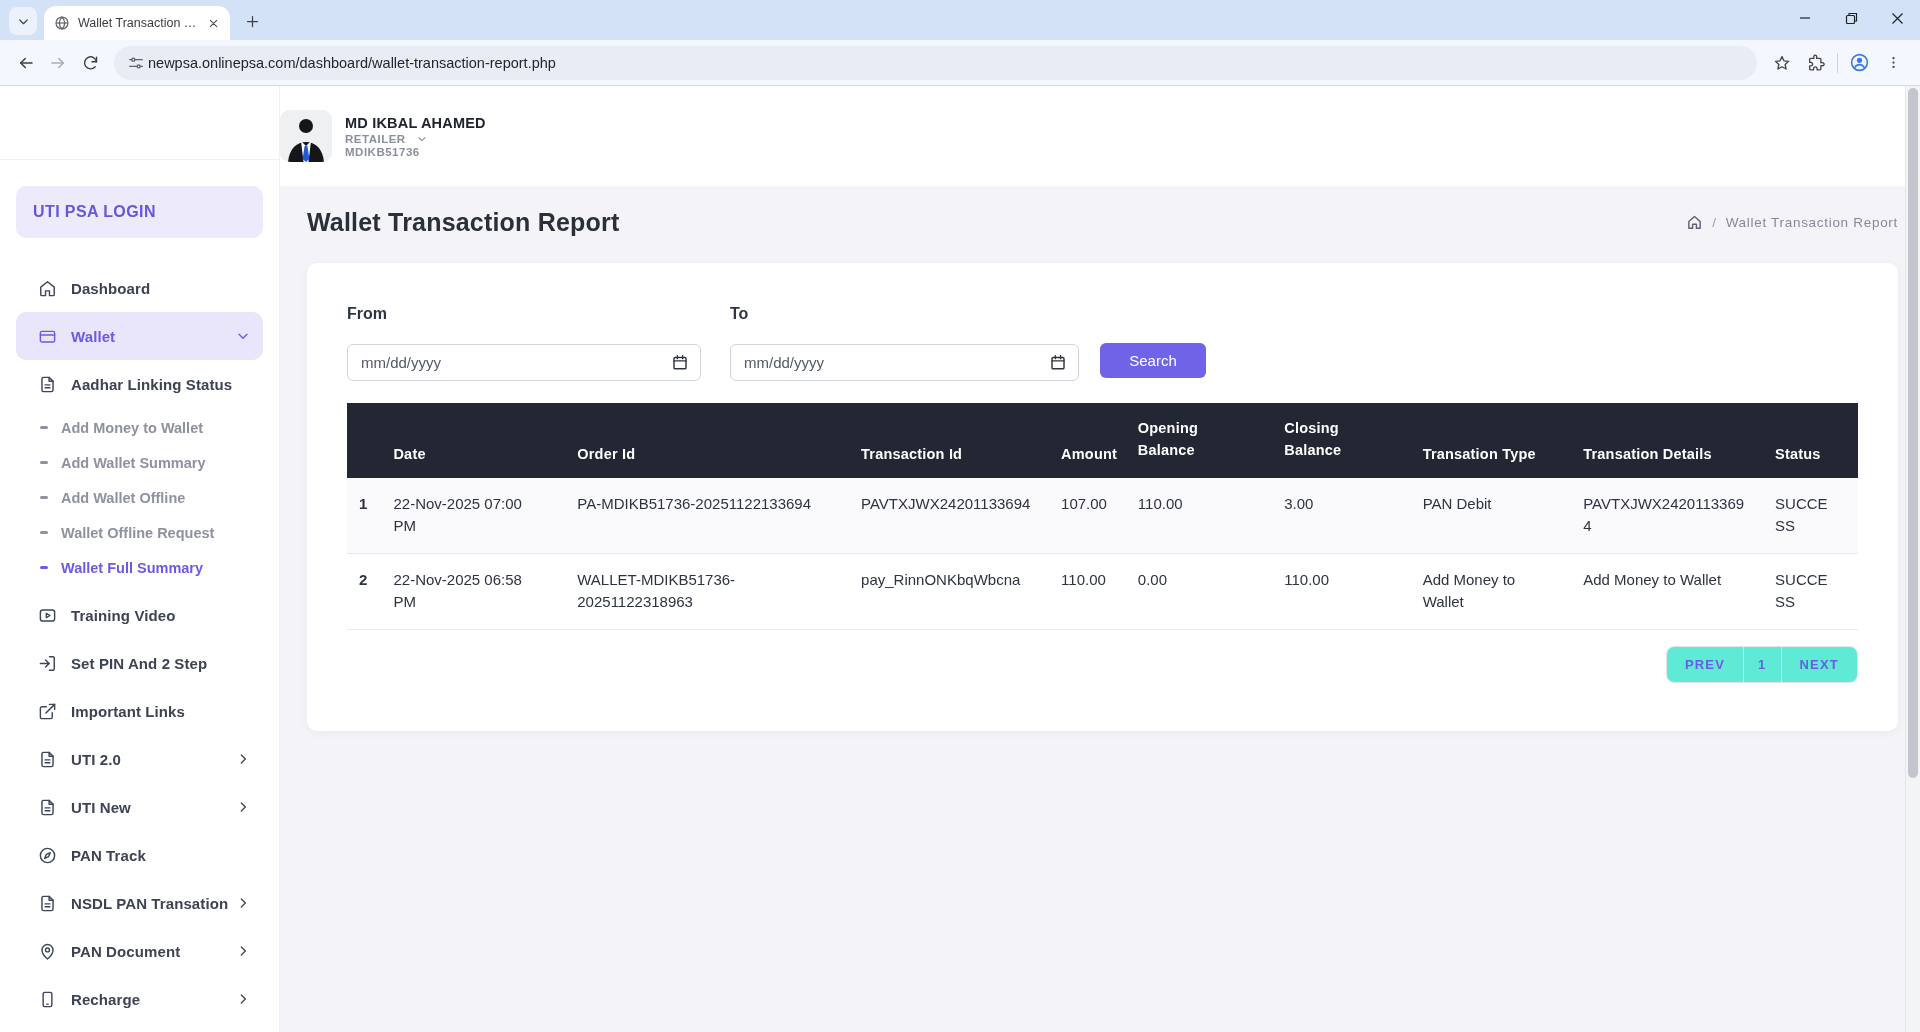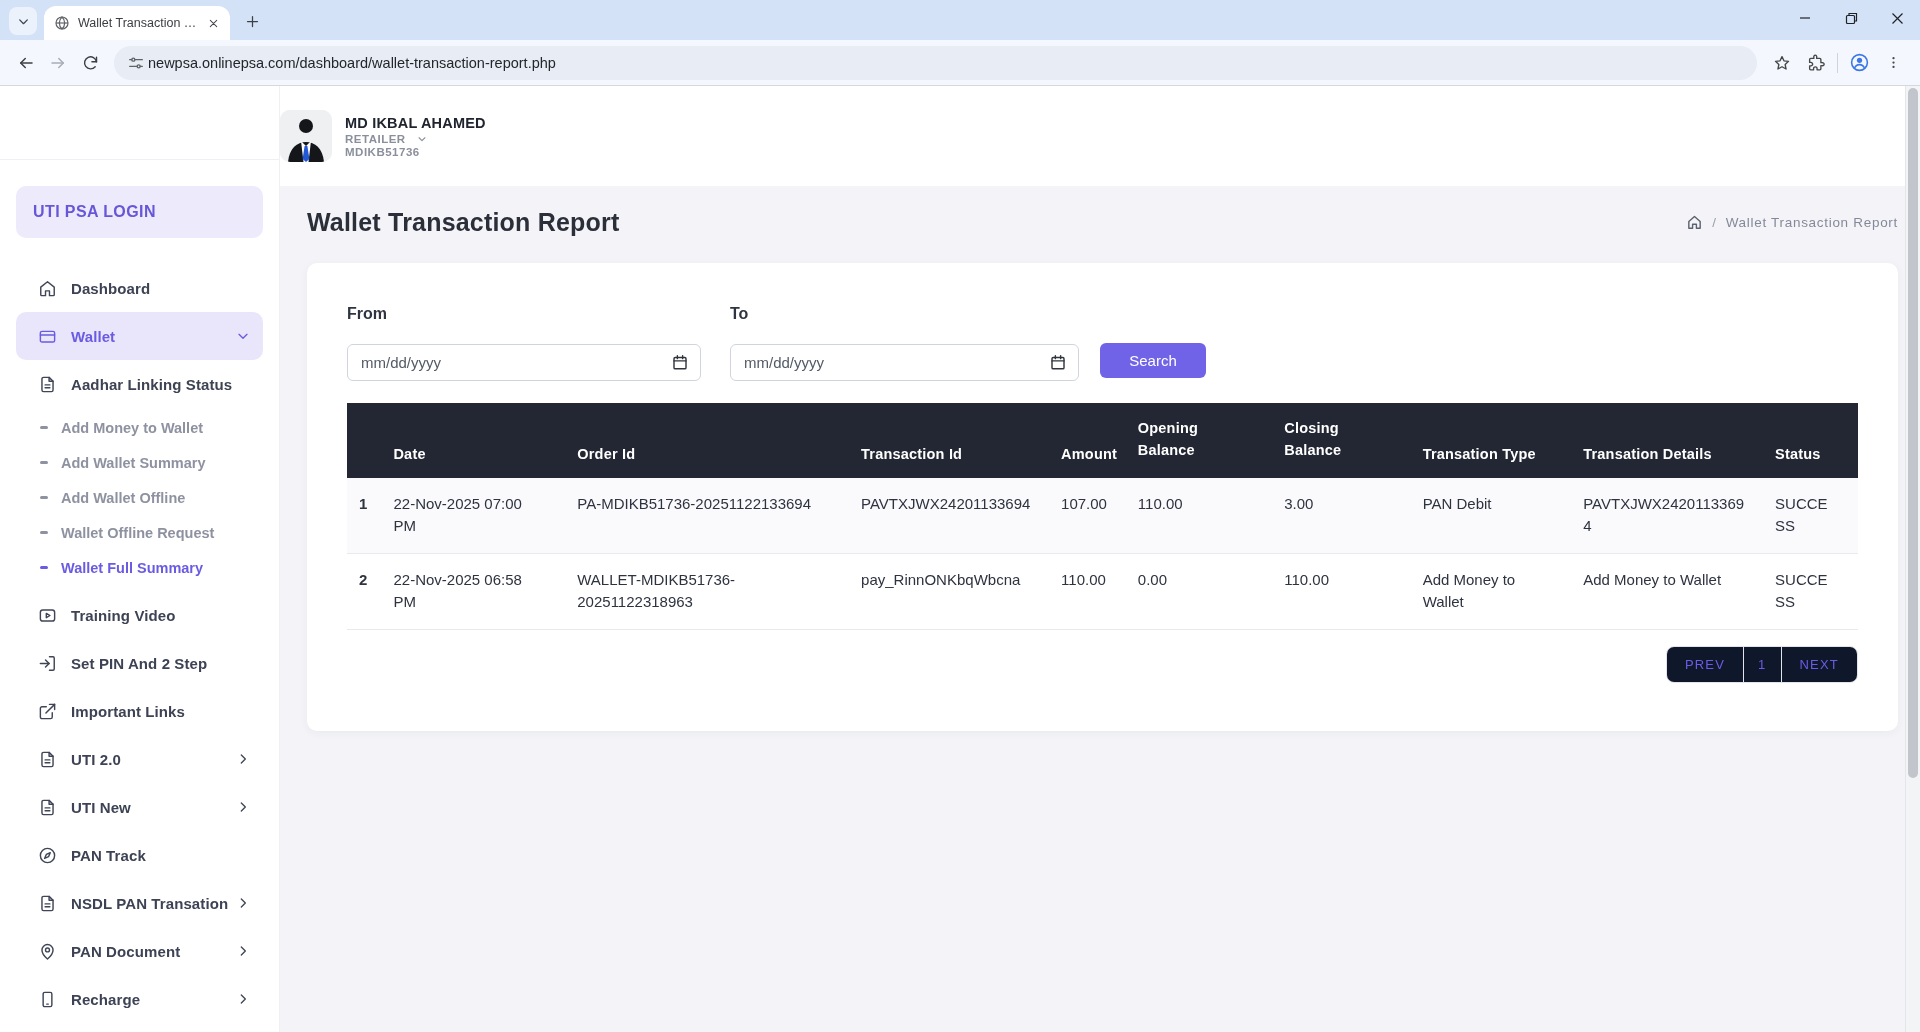--- a/index.html
+++ b/index.html
@@ -97,21 +97,21 @@
   .tx-table td { font-size:15px; color:#2e3340; vertical-align:top; line-height:1.5;
     padding:15px 26px 15px 0; border-bottom:1px solid #e9eaef; overflow-wrap:break-word; }
   .tx-table td.sn { font-weight:bold; padding-left:12px; }
   .tx-table td.date { padding-right:34px; }
   .tx-table td.order { padding-right:30px; }
   .tx-table tbody tr:nth-child(odd) { background:#fafafd; }
 
   .pagination-row { display:flex; justify-content:flex-end; margin-top:16px; }
   .page-group { display:inline-flex; border:1px solid #e3e4eb; border-radius:8px; overflow:hidden; background:#fff; }
   .pg-btn { padding:10px 18px; font-size:13px; letter-spacing:1.2px; color:#6b5ce7; cursor:pointer;
-    border-left:1px solid #e3e4eb; background:#0f172a; font-weight:normal; }
+    border-left:1px solid #e3e4eb; background:#5eead4; font-weight:bold; }
   .pg-btn:first-child { border-left:none; }
   .pg-btn.pg-num { padding:10px 14px; }
 
   .page-scrollbar { position:absolute; top:0; right:0; width:15px; height:946px;
     background:#f3f4f6; border-left:1px solid #e4e6ea; }
   .page-scroll-thumb { position:absolute; top:2px; left:2px; width:10px; height:690px;
     border-radius:6px; background:#c2c6cc; }
 
   svg { display:block; }
 </style>

